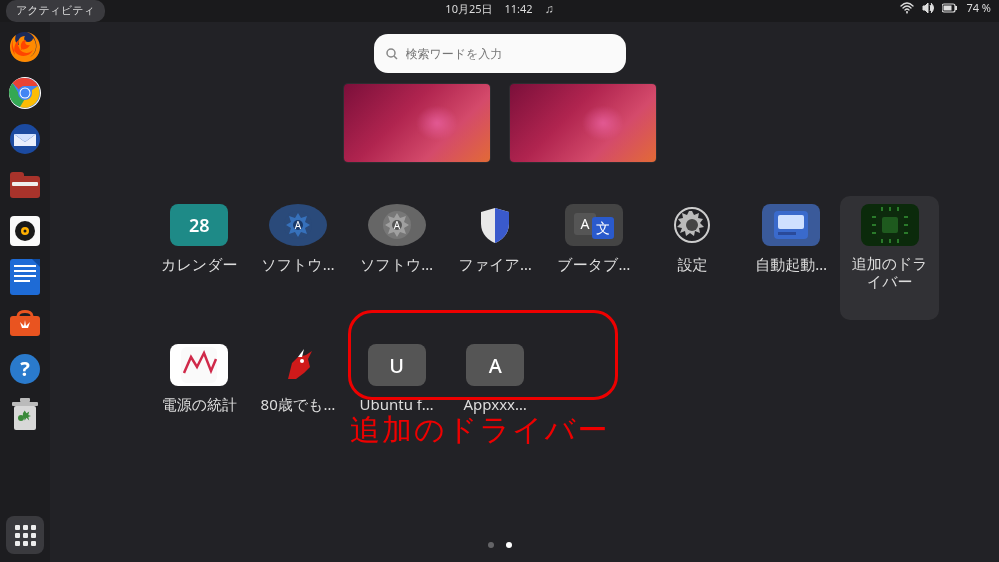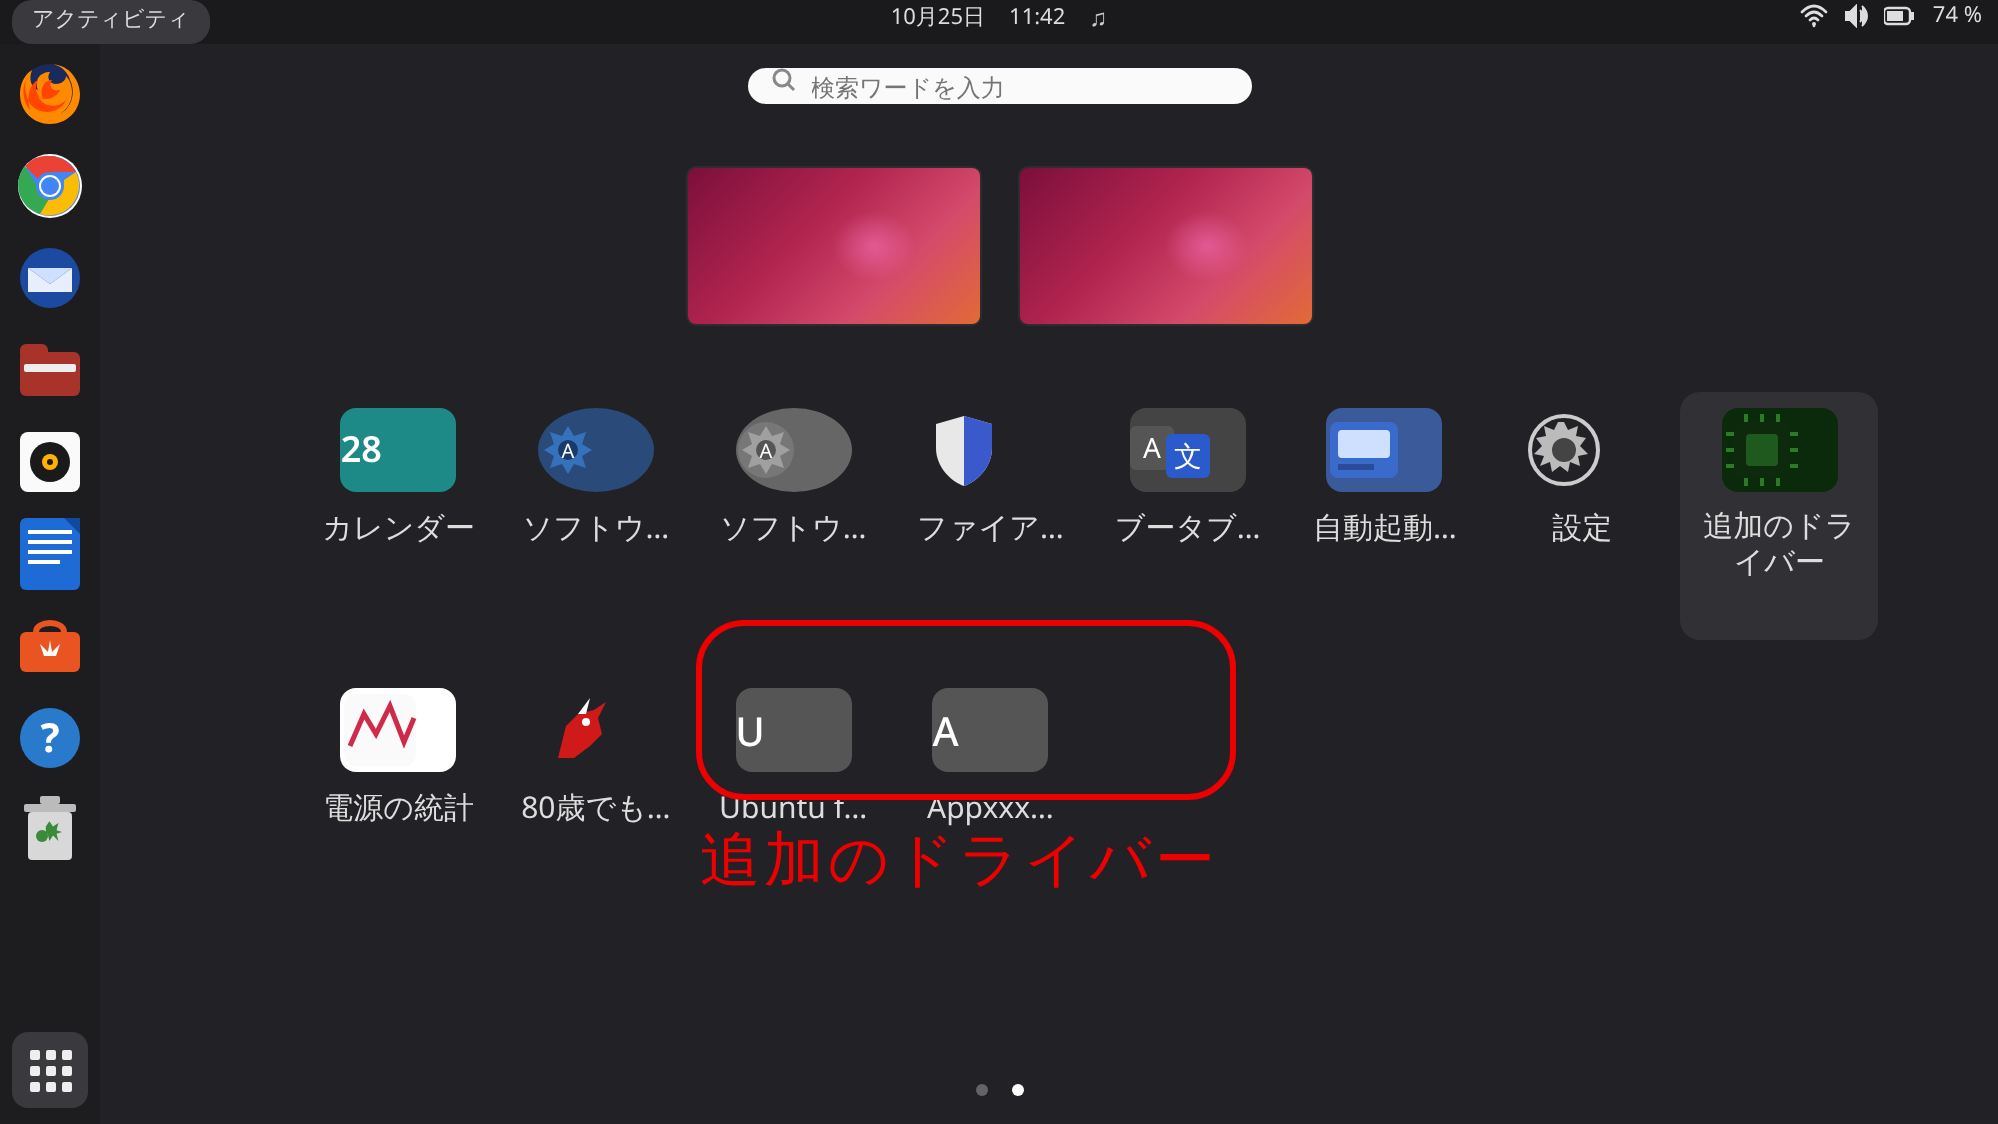--- a/index.html
+++ b/index.html
@@ -10,32 +10,32 @@
   .bell-icon { font-size: 12px; opacity: .9; }
   .sys-right { position: absolute; right: 8px; display: flex; align-items: center; gap: 8px; }
 
   .dock { position: absolute; top: 22px; left: 0; bottom: 0; width: 50px; background: #1d1d20; display: flex; flex-direction: column; align-items: center; padding-top: 6px; gap: 8px; }
   .dock-item { width: 38px; height: 38px; display: flex; align-items: center; justify-content: center; border-radius: 8px; cursor: pointer; }
   .dock-spacer { flex: 1; }
   .apps-btn { width: 38px; height: 38px; background: #3a3a3e; border-radius: 8px; display: flex; align-items: center; justify-content: center; margin-bottom: 8px; cursor: pointer; }
   .dots3x3 { display: grid; grid-template-columns: repeat(3,5px); grid-template-rows: repeat(3,5px); gap: 3px; }
   .dots3x3 span { width: 5px; height: 5px; background: #eee; border-radius: 1px; }
 
-  .search-wrap { position: absolute; top: 34px; left: 50%; transform: translateX(-50%); width: 252px; height: 18px; background: #fafafa; border-radius: 14px; display: flex; padding: 0 12px; gap: 8px; }
+  .search-wrap { position: absolute; top: 34px; left: 50%; transform: translateX(-50%); width: 252px; height: 39px; background: #fafafa; border-radius: 14px; display: flex; align-items: center; padding: 0 12px; gap: 8px; }
   .search-wrap input { border: none; outline: none; background: transparent; font-size: 12px; color: #555; width: 100%; }
   .mag { color: #777; font-size: 12px; }
 
   .workspaces { position: absolute; top: 84px; left: 50%; transform: translateX(-50%); display: flex; gap: 20px; }
   .ws { width: 146px; height: 78px; border-radius: 4px; position: relative; overflow: hidden; cursor: pointer; box-shadow: 0 0 0 1px rgba(255,255,255,.05); background: linear-gradient(135deg, #7b0f3a 0%, #b0244f 40%, #d44a6b 70%, #e26a36 100%); }
   .ws::after { content: ""; position: absolute; right: 18px; top: 8px; width: 70px; height: 62px; background: radial-gradient(ellipse 30px 25px at 50% 50%, rgba(255,120,200,.5), transparent 70%); filter: blur(1px); }
 
   .app-grid { position: absolute; top: 204px; left: 150px; right: 60px; display: grid; grid-template-columns: repeat(8, 1fr); row-gap: 38px; }
   .app-cell { display: flex; flex-direction: column; align-items: center; gap: 8px; cursor: pointer; }
   .app-cell.hl { background: rgba(255,255,255,.07); border-radius: 10px; padding: 8px 0 30px; margin: -8px 0 -14px; }
-  .app-ico { width: 58px; height: 42px; display: flex; align-items: center; border-radius: 8px; position: relative; }
+  .app-ico { width: 58px; height: 42px; display: flex; align-items: center; justify-content: center; border-radius: 8px; position: relative; }
   .app-label { font-size: 15px; color: #ddd; max-width: 78px; text-align: center; white-space: nowrap; overflow: hidden; text-overflow: ellipsis; }
 
   .ico-calendar { background: #1e8a87; }
   .ico-calendar .num { color: #fff; font-size: 18px; font-weight: 600; }
   .ico-software1 { background: #2a4a7a; border-radius: 50%; }
   .ico-software2 { background: #666; border-radius: 50%; }
   .ico-shield { }
   .ico-bootdisk { background: #2a3a5a; }
   .ico-lang { background: #444; }
   .ico-startup { background: #3a5a9a; }
@@ -231,38 +231,38 @@
         <svg width="40" height="32" viewBox="0 0 40 32">
           <rect x="0" y="4" width="22" height="22" rx="3" fill="#555"></rect>
           <text x="11" y="20" font-size="14" fill="#fff" text-anchor="middle">A</text>
           <rect x="18" y="8" width="22" height="22" rx="3" fill="#2a5acc"></rect>
           <text x="29" y="24" font-size="14" fill="#fff" text-anchor="middle">文</text>
         </svg>
       </div>
     <span class="app-label">ブータブ…</span>
   </div>
   <div class="app-cell">
+    <div class="app-ico ico-settings">
+        <svg width="40" height="40" viewBox="0 0 40 40">
+          <circle cx="20" cy="20" r="17" fill="none" stroke="#ccc" stroke-width="2"></circle>
+          <path d="M20 6 L22 10 L27 8 L26 13 L31 14 L28 18 L32 22 L27 23 L28 28 L23 26 L22 31 L18 28 L14 31 L13 26 L8 28 L10 23 L5 22 L9 18 L6 14 L11 13 L10 8 L15 10 L17 6 Z" fill="#bbb"></path>
+          <circle cx="20" cy="20" r="6" fill="#444"></circle>
+        </svg>
+      </div>
+    <span class="app-label">設定</span>
+  </div>
+  <div class="app-cell">
     <div class="app-ico ico-startup">
         <svg width="38" height="32" viewBox="0 0 38 32">
           <rect x="2" y="2" width="34" height="28" rx="4" fill="#3a6acc"></rect>
           <rect x="6" y="6" width="26" height="14" rx="2" fill="#cfe0ff"></rect>
           <rect x="6" y="23" width="18" height="3" fill="#2a4a9a"></rect>
         </svg>
       </div>
     <span class="app-label">自動起動…</span>
-  </div>
-  <div class="app-cell">
-    <div class="app-ico ico-settings">
-        <svg width="40" height="40" viewBox="0 0 40 40">
-          <circle cx="20" cy="20" r="17" fill="none" stroke="#ccc" stroke-width="2"></circle>
-          <path d="M20 6 L22 10 L27 8 L26 13 L31 14 L28 18 L32 22 L27 23 L28 28 L23 26 L22 31 L18 28 L14 31 L13 26 L8 28 L10 23 L5 22 L9 18 L6 14 L11 13 L10 8 L15 10 L17 6 Z" fill="#bbb"></path>
-          <circle cx="20" cy="20" r="6" fill="#444"></circle>
-        </svg>
-      </div>
-    <span class="app-label">設定</span>
   </div>
 
   <div class="app-cell hl">
     <div class="app-ico ico-driver">
         <svg width="40" height="40" viewBox="0 0 40 40">
           <rect x="6" y="6" width="28" height="28" rx="3" fill="#0d2a0d"></rect>
           <rect x="12" y="12" width="16" height="16" rx="2" fill="#1e5a1e"></rect>
           <g stroke="#2a7a2a" stroke-width="2">
             <line x1="2" y1="12" x2="6" y2="12"></line>
             <line x1="2" y1="20" x2="6" y2="20"></line>

